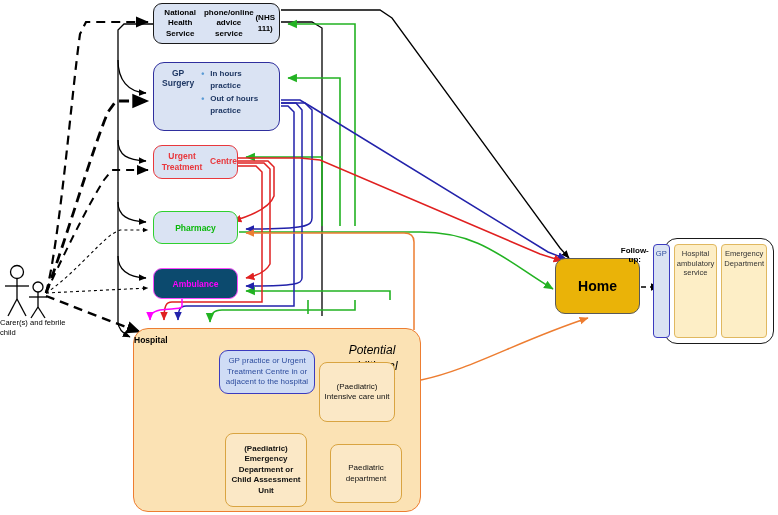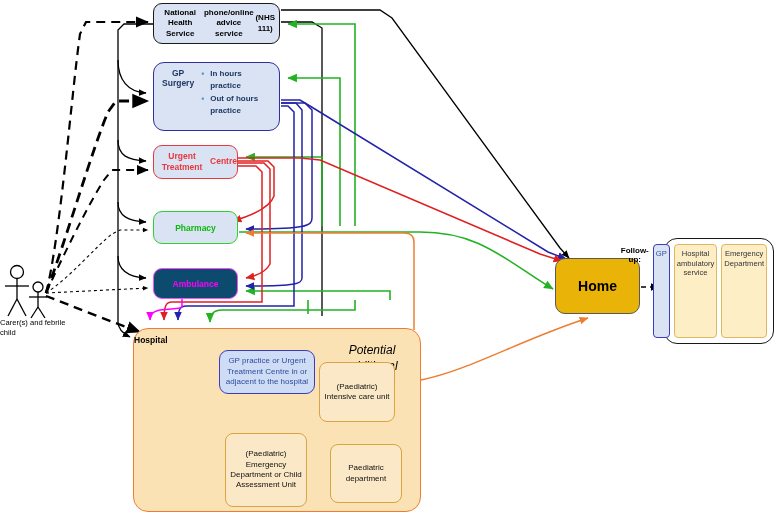--- a/index.html
+++ b/index.html
@@ -42,21 +42,21 @@
                border:1.6px solid #ed7d31;border-radius:15px;align-items:stretch;justify-content:flex-start;}
   .hosp-title{font-size:8.5px;font-weight:bold;color:#000;text-align:center;margin-top:6px;}
   .pot-title{position:absolute;left:326px;top:343px;width:92px;font-size:12px;color:#000;text-align:center;line-height:1.3;font-style:italic;}
 
   .hbx{position:absolute;box-sizing:border-box;background:#fbe8c6;border:1.1px solid #d9a441;
        border-radius:8px;display:flex;align-items:center;justify-content:center;text-align:center;
        font-size:8px;color:#111;line-height:1.3;padding:2px;}
   .hbx-edr{left:143px;top:357px;width:72px;height:55px;}
   .hbx-gpu{left:219px;top:350px;width:96px;height:44px;background:#cfdcf5;border:1.6px solid #3b3bbf;
            color:#2e4d9e;border-radius:9px;font-size:8px;}
-  .hbx-ped{left:225px;top:433px;width:82px;height:74px;}
+  .hbx-ped{left:225px;top:433px;width:82px;height:74px;font-weight:bold;}
   .hbx-picu{left:319px;top:362px;width:76px;height:60px;}
   .hbx-pdept{left:330px;top:444px;width:72px;height:59px;}
 
   .figcap{position:absolute;left:0px;top:318px;width:70px;font-size:7.6px;color:#000;
           text-align:left;line-height:1.32;}
 </style>
 </head>
 <body>
 
 <div id="stage">

